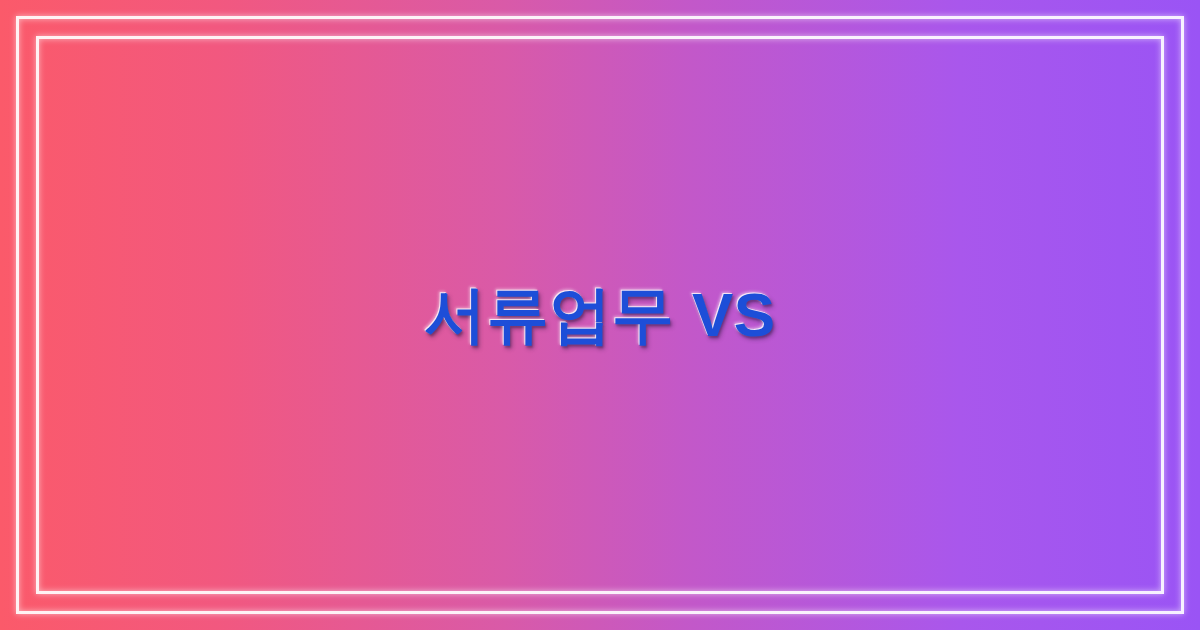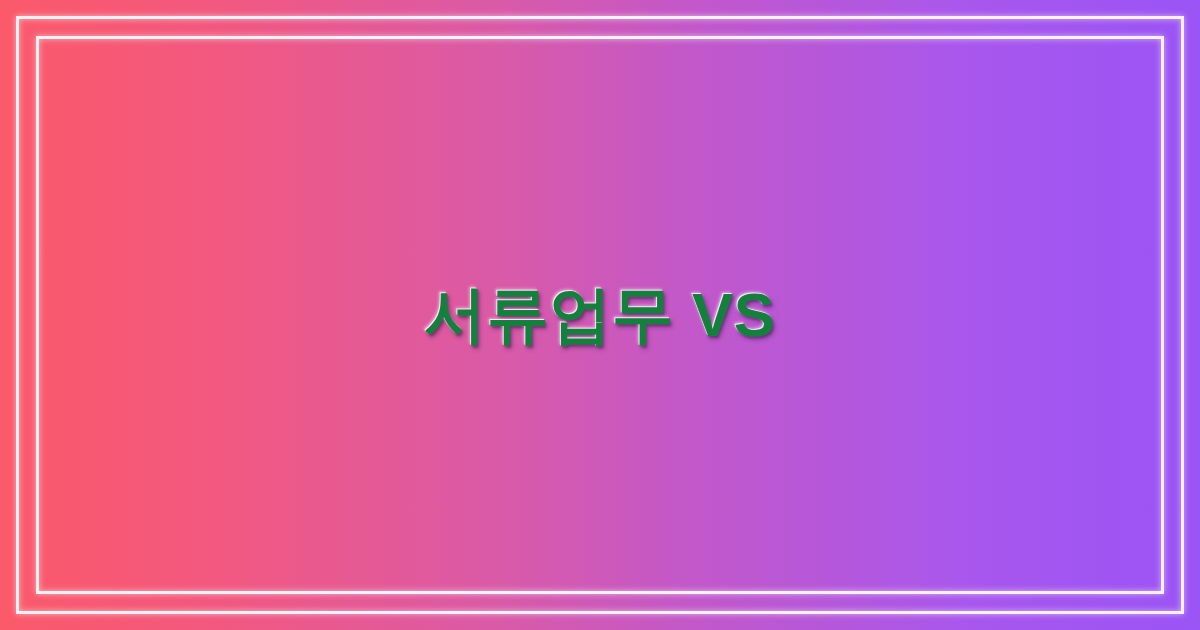--- a/index.html
+++ b/index.html
@@ -67,21 +67,21 @@
     align-items: center;
     justify-content: center;
     text-align: center;
   }
 
   .title-line {
     font-size: 62px;
     font-weight: 700;
     line-height: 1.22;
     letter-spacing: 0.5px;
-    color: #15803d;
+    color: #1d4ed8;
     white-space: nowrap;
     text-shadow:
       -1px -1px 0 rgba(255, 255, 255, 0.75),
       -2px -2px 3px rgba(255, 255, 255, 0.45),
        2px  3px 4px rgba(40, 20, 60, 0.38),
        1px  2px 2px rgba(40, 20, 60, 0.30);
   }
 </style>
 </head>
 <body>

